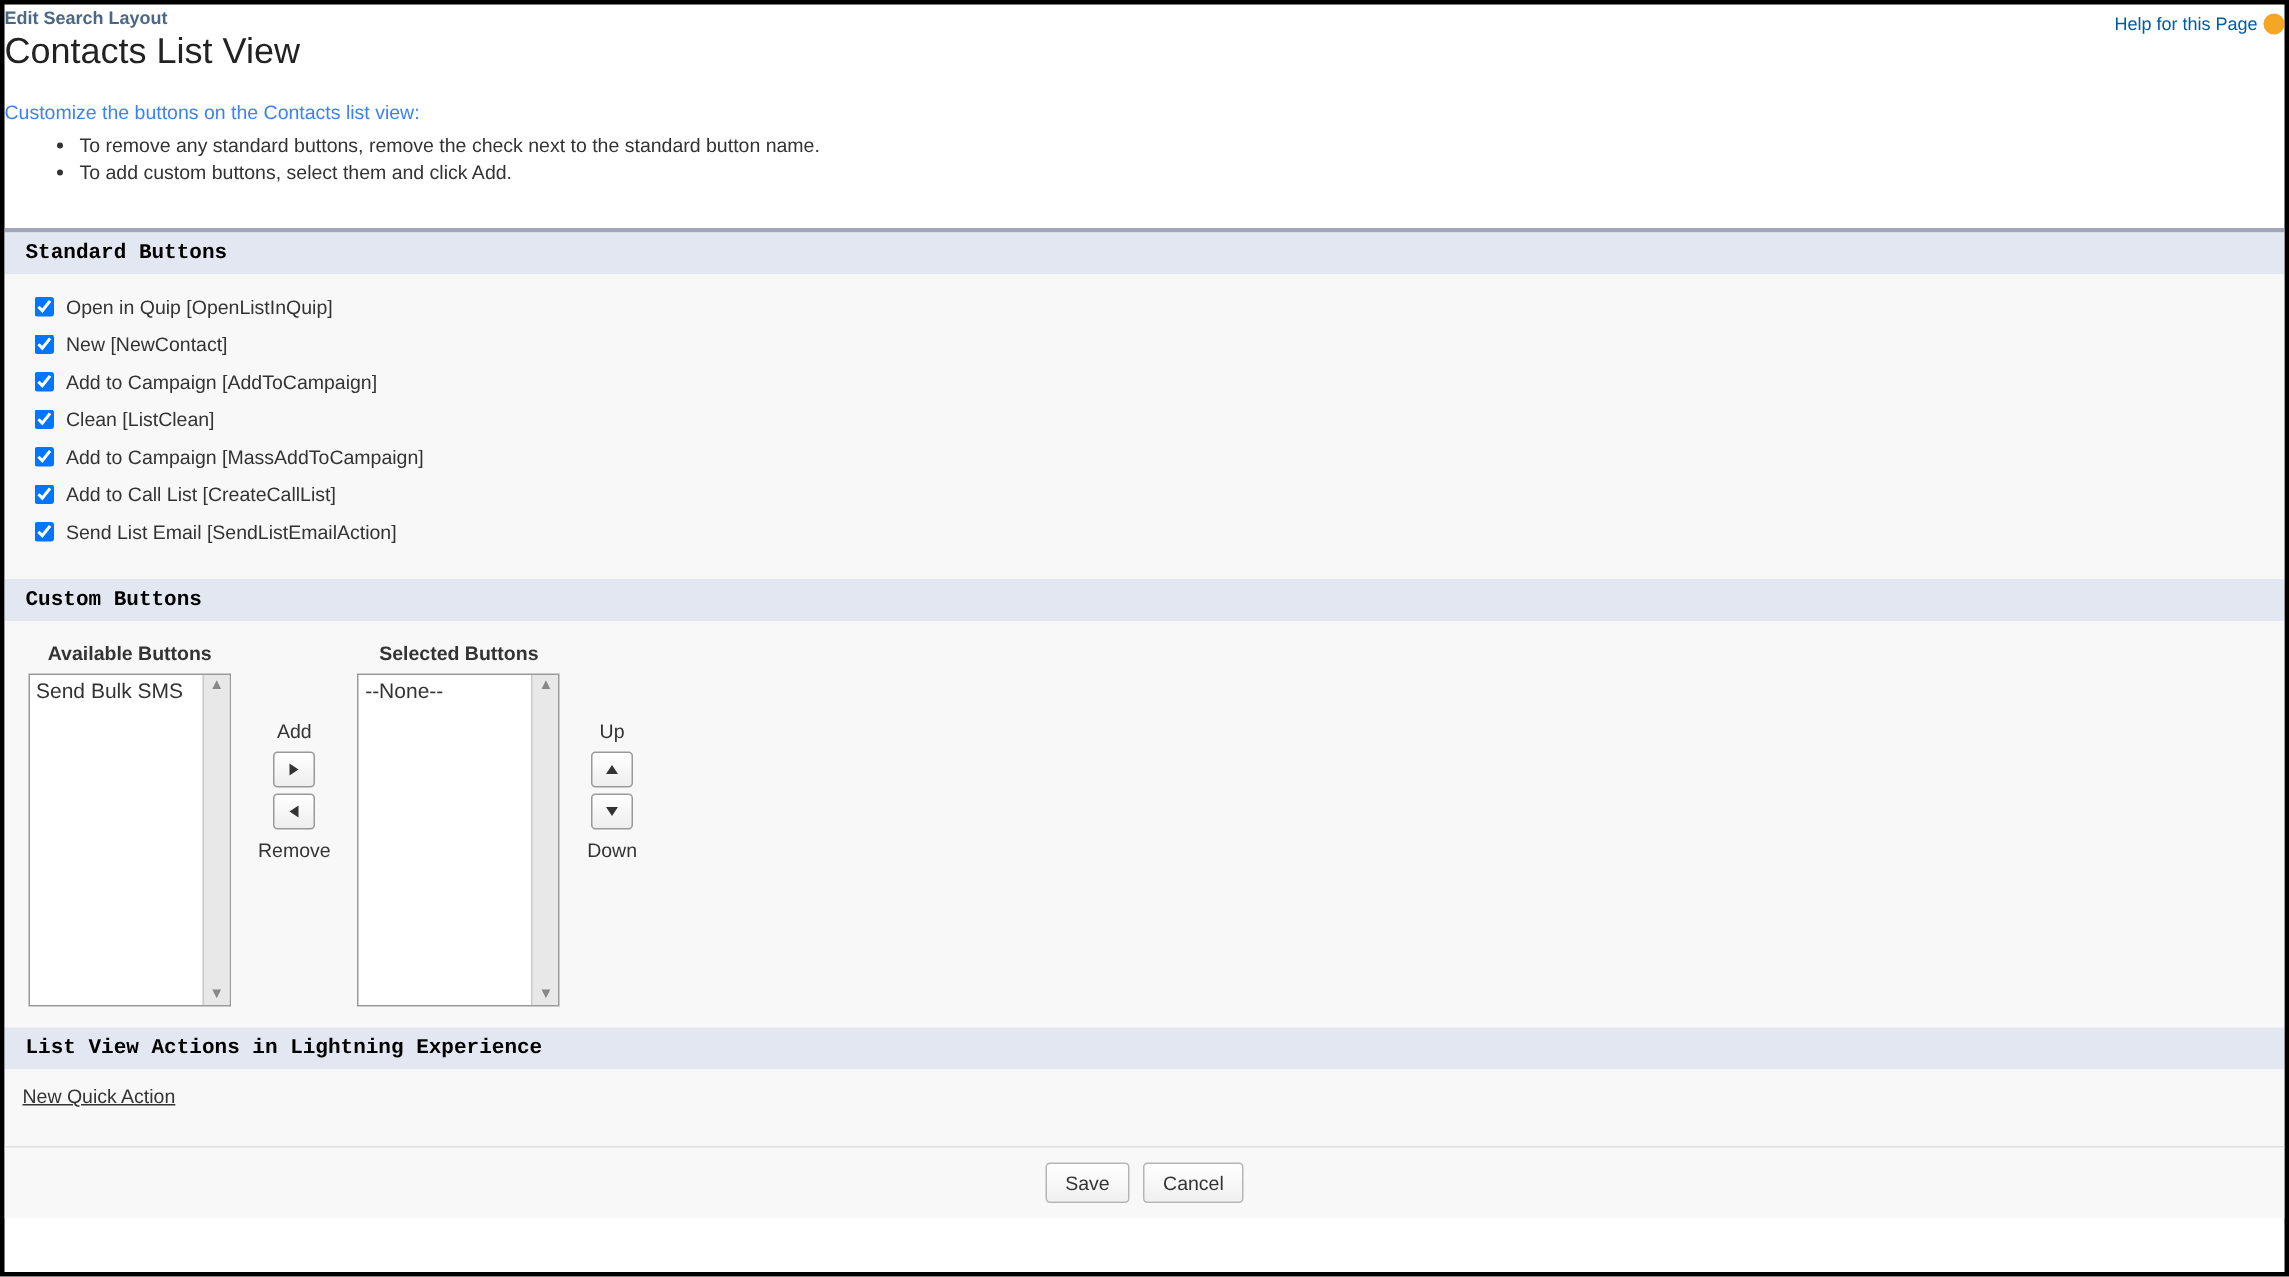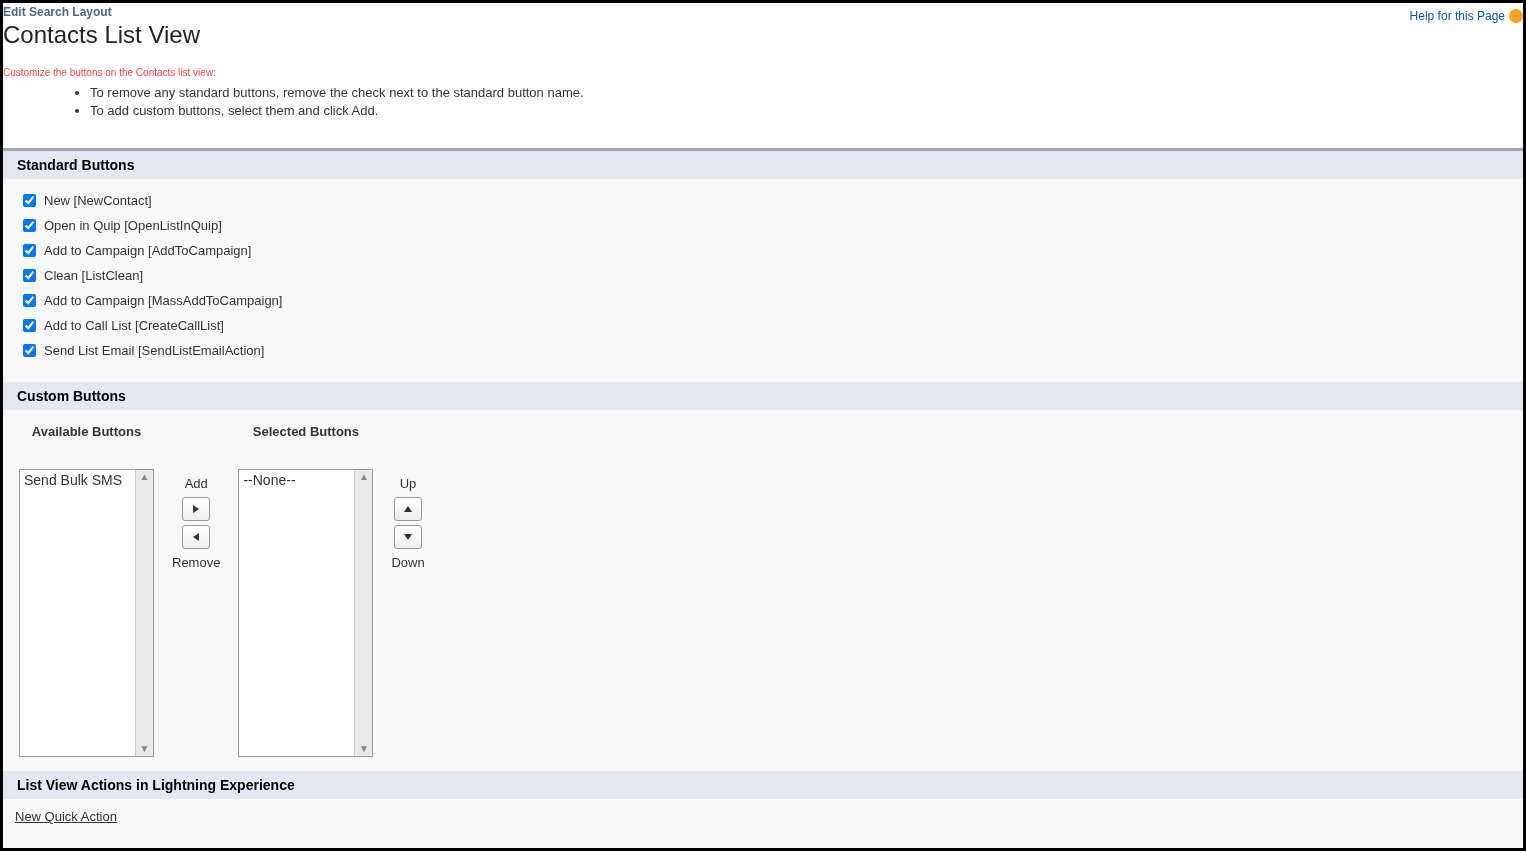--- a/index.html
+++ b/index.html
@@ -47,43 +47,44 @@
       gap: 4px;
     }
     .help-icon {
       width: 14px;
       height: 14px;
       background: #f5a623;
       border-radius: 50%;
       display: inline-block;
     }
     .description {
-      color: #ef4444;
+      color: #3b82f6;
       margin: 18px 0 6px 0;
-      font-size: 10px;
+      font-size: 13px;
     }
     .instructions {
-      margin-left: 87px;
+      margin-left: 50px;
       margin-bottom: 18px;
     }
     .instructions li {
       font-size: 13px;
       color: #333;
       line-height: 1.4;
       list-style: disc;
     }
     .separator-line {
       border-top: 3px solid #a0a8b8;
     }
     .section-header {
       background: #e2e7f1;
       padding: 6px 14px;
       font-weight: bold;
       font-size: 14px;
       color: #000;
+      font-family: Liberation Mono, monospace;
     }
     .section-body {
       background: #f8f8f8;
       padding: 14px 20px;
     }
     .checkbox-row {
       display: flex;
       align-items: center;
       gap: 8px;
       margin-bottom: 10px;
@@ -107,27 +108,26 @@
       flex-direction: column;
       align-items: center;
     }
     .dual-list-label {
       font-weight: bold;
       font-size: 13px;
       margin-bottom: 6px;
     }
     .listbox {
       width: 135px;
-      height: 288px;
+      height: 222px;
       border: 1px solid #999;
       background: #fff;
       display: flex;
       flex-direction: column;
       position: relative;
-      margin-top: 24px;
     }
     .listbox-content {
       flex: 1;
       overflow: hidden;
     }
     .listbox-item {
       padding: 2px 4px;
       font-size: 14px;
       color: #333;
       cursor: pointer;
@@ -230,25 +230,25 @@
     <li>To add custom buttons, select them and click Add.</li>
   </ul>
 </div>
 
 <div class="separator-line"></div>
 
 <div class="section-header">Standard Buttons</div>
 <div class="section-body">
   <div class="checkbox-row">
     <input type="checkbox" checked="" style="">
+    <label>Open in Quip [OpenListInQuip]</label>
+  </div>
+  <div class="checkbox-row">
+    <input type="checkbox" checked="" style="">
     <label>New [NewContact]</label>
-  </div>
-  <div class="checkbox-row">
-    <input type="checkbox" checked="" style="">
-    <label>Open in Quip [OpenListInQuip]</label>
   </div>
   <div class="checkbox-row">
     <input type="checkbox" checked="" style="">
     <label>Add to Campaign [AddToCampaign]</label>
   </div>
   <div class="checkbox-row">
     <input type="checkbox" checked="" style="">
     <label>Clean [ListClean]</label>
   </div>
   <div class="checkbox-row">

